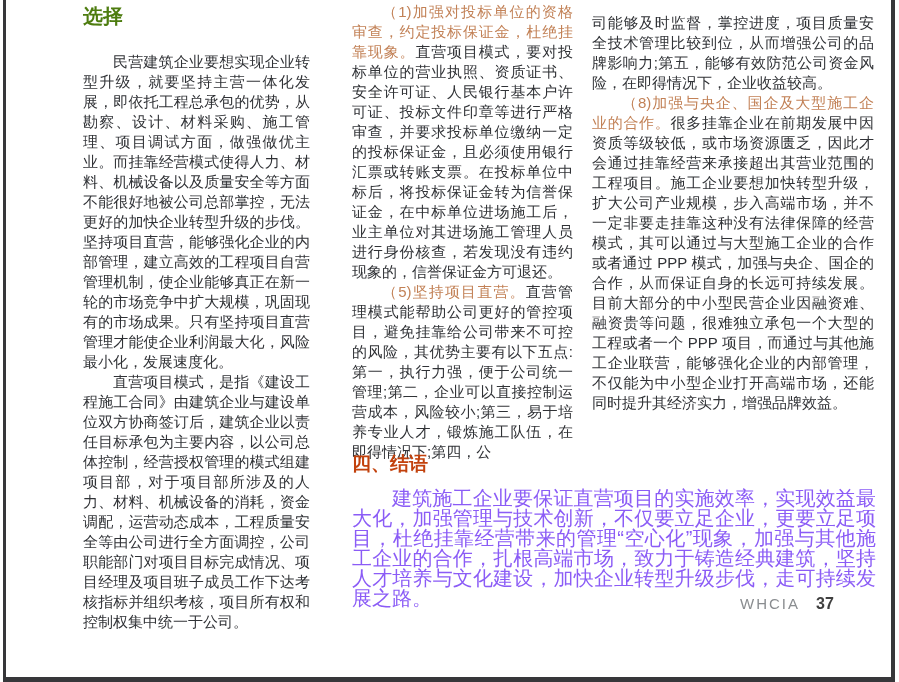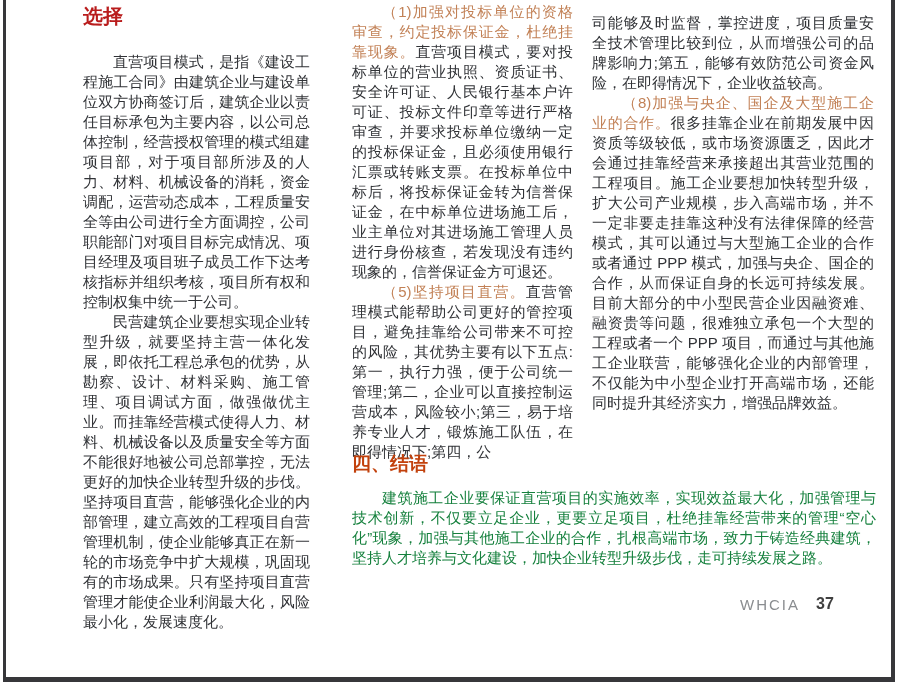--- a/index.html
+++ b/index.html
@@ -14,21 +14,21 @@
   .border-left   { position:absolute; left:3px;  top:0; bottom:0; width:3px;  background:#37373a; }
   .border-right  { position:absolute; left:891px; top:0; bottom:0; width:4px; background:#37373a; }
   .border-bottom { position:absolute; left:3px; right:4px; bottom:0; height:5px; background:#37373a; }
 
   .col { position:absolute; }
   #col1 { left:83px;  top:4px;  width:227px; }
   #col2 { left:352px; top:2px;  width:221px; }
   #col3 { left:592px; top:13px;  width:282px; }
 
   .sec-heading {
-    color:#b91c1c;
+    color:#4d7c0f;
     font-weight:bold;
     font-size:20px;
     line-height:24px;
     margin:0 0 24px 0;
   }
   .para {
     margin:0;
     font-size:15px;
     line-height:20px;
     text-align:justify;
@@ -42,32 +42,32 @@
   #conclusion { position:absolute; left:352px; top:452px; width:524px; }
   .conclusion-heading {
     color:#c2410c;
     font-weight:bold;
     font-size:19px;
     line-height:24px;
     margin:0 0 12px 0;
   }
   .conclusion-text {
     margin:0;
-    font-size:15px;
+    font-size:20px;
     line-height:20px;
     text-align:justify;
     text-indent:2em;
-    color:#15803d;
+    color:#8b5cf6;
     word-break:break-all;
   }
 
   #footer {
     position:absolute;
     left:740px; top:595px;
-    display:flex; align-items:center;
+    display:flex; align-items:flex-start;
   }
   .journal-code {
     color:#8a8d90;
     font-size:15px;
     letter-spacing:2px;
   }
   .page-number {
     color:#404040;
     font-weight:bold;
     font-size:16px;
@@ -78,22 +78,22 @@
 <body>
 
 <div id="page">
 
   <div class="border-left"></div>
   <div class="border-right"></div>
   <div class="border-bottom"></div>
 
   <div id="col1" class="col">
     <h2 class="sec-heading">选择</h2>
+    <p class="para indent">民营建筑企业要想实现企业转型升级，就要坚持主营一体化发展，即依托工程总承包的优势，从勘察、设计、材料采购、施工管理、项目调试方面，做强做优主业。而挂靠经营模式使得人力、材料、机械设备以及质量安全等方面不能很好地被公司总部掌控，无法更好的加快企业转型升级的步伐。坚持项目直营，能够强化企业的内部管理，建立高效的工程项目自营管理机制，使企业能够真正在新一轮的市场竞争中扩大规模，巩固现有的市场成果。只有坚持项目直营管理才能使企业利润最大化，风险最小化，发展速度化。</p>
     <p class="para indent">直营项目模式，是指《建设工程施工合同》由建筑企业与建设单位双方协商签订后，建筑企业以责任目标承包为主要内容，以公司总体控制，经营授权管理的模式组建项目部，对于项目部所涉及的人力、材料、机械设备的消耗，资金调配，运营动态成本，工程质量安全等由公司进行全方面调控，公司职能部门对项目目标完成情况、项目经理及项目班子成员工作下达考核指标并组织考核，项目所有权和控制权集中统一于公司。</p>
-    <p class="para indent">民营建筑企业要想实现企业转型升级，就要坚持主营一体化发展，即依托工程总承包的优势，从勘察、设计、材料采购、施工管理、项目调试方面，做强做优主业。而挂靠经营模式使得人力、材料、机械设备以及质量安全等方面不能很好地被公司总部掌控，无法更好的加快企业转型升级的步伐。坚持项目直营，能够强化企业的内部管理，建立高效的工程项目自营管理机制，使企业能够真正在新一轮的市场竞争中扩大规模，巩固现有的市场成果。只有坚持项目直营管理才能使企业利润最大化，风险最小化，发展速度化。</p>
   </div>
 
   <div id="col2" class="col">
     <p class="para indent"><span class="lead">（1)加强对投标单位的资格审查，约定投标保证金，杜绝挂靠现象。</span><span>直营项目模式，要对投标单位的营业执照、资质证书、安全许可证、人民银行基本户许可证、投标文件印章等进行严格审查，并要求投标单位缴纳一定的投标保证金，且必须使用银行汇票或转账支票。在投标单位中标后，将投标保证金转为信誉保证金，在中标单位进场施工后，业主单位对其进场施工管理人员进行身份核查，若发现没有违约现象的，信誉保证金方可退还。</span></p>
     <p class="para indent"><span class="lead">（5)坚持项目直营。</span><span>直营管理模式能帮助公司更好的管控项目，避免挂靠给公司带来不可控的风险，其优势主要有以下五点:第一，执行力强，便于公司统一管理;第二，企业可以直接控制运营成本，风险较小;第三，易于培养专业人才，锻炼施工队伍，在即得情况下;第四，公</span></p>
   </div>
 
   <div id="col3" class="col">
     <p class="para">司能够及时监督，掌控进度，项目质量安全技术管理比较到位，从而增强公司的品牌影响力;第五，能够有效防范公司资金风险，在即得情况下，企业收益较高。</p>
     <p class="para indent"><span class="lead">（8)加强与央企、国企及大型施工企业的合作。</span><span>很多挂靠企业在前期发展中因资质等级较低，或市场资源匮乏，因此才会通过挂靠经营来承接超出其营业范围的工程项目。施工企业要想加快转型升级，扩大公司产业规模，步入高端市场，并不一定非要走挂靠这种没有法律保障的经营模式，其可以通过与大型施工企业的合作或者通过 PPP 模式，加强与央企、国企的合作，从而保证自身的长远可持续发展。目前大部分的中小型民营企业因融资难、融资贵等问题，很难独立承包一个大型的工程或者一个 PPP 项目，而通过与其他施工企业联营，能够强化企业的内部管理，不仅能为中小型企业打开高端市场，还能同时提升其经济实力，增强品牌效益。</span></p>

